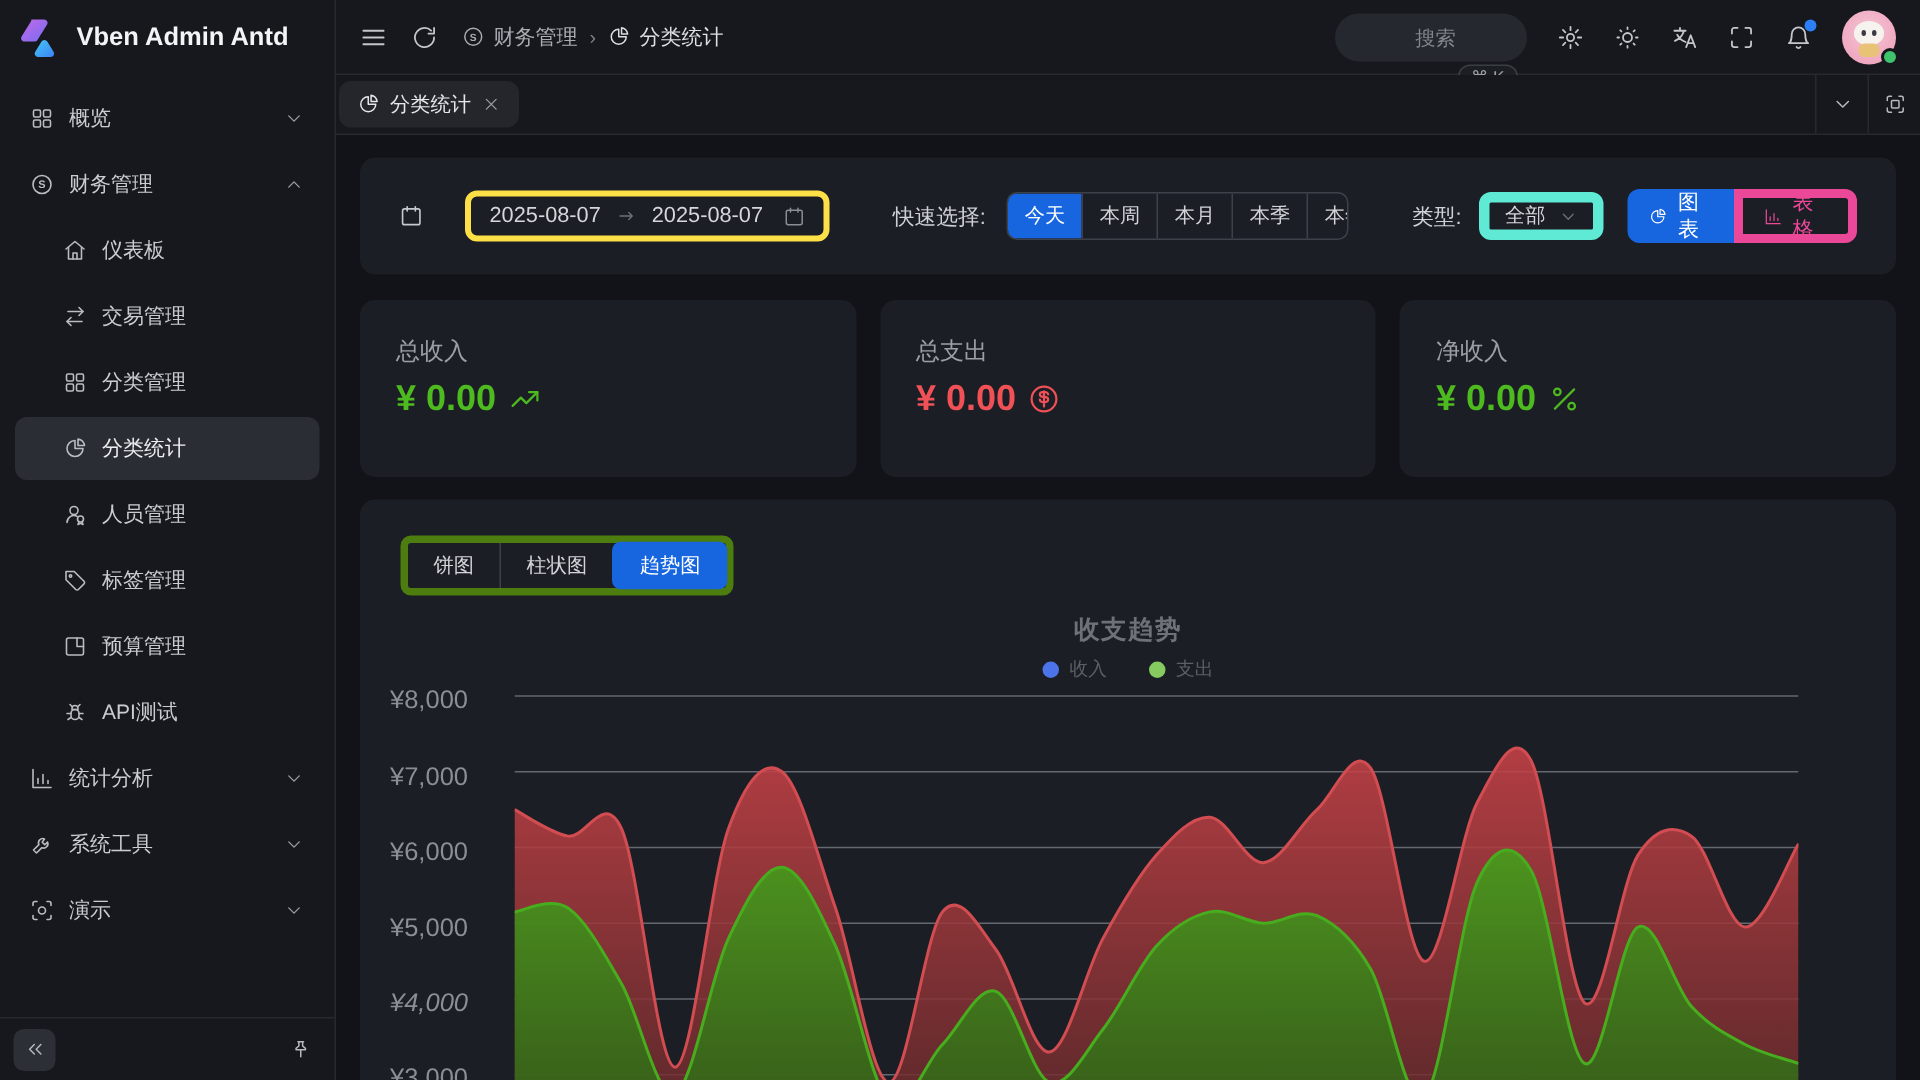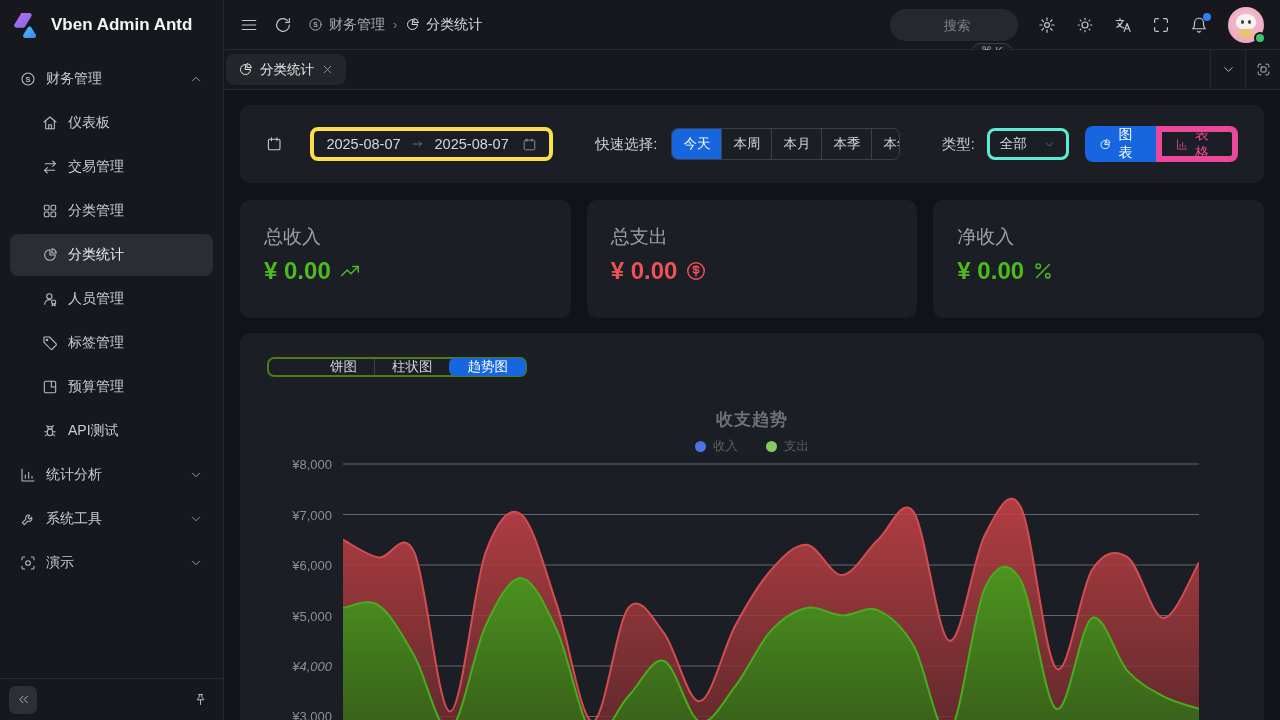--- a/index.html
+++ b/index.html
@@ -62,46 +62,46 @@
   .filter-panel { height:78px; display:flex; align-items:center; padding:0 26px; }
   .cal-ic { width:18px; height:18px; color:#c6c9ce; }
   .date-range { margin-left:28px; width:264px; height:34px; border:4px solid #fde047; border-radius:8px; display:flex; align-items:center; gap:10px; padding:0 12px; font-size:14.5px; color:#d5d7db; cursor:text; }
   .date-arrow { color:#6d7178; width:14px; height:14px; }
   .date-range .cal2 { margin-left:auto; width:15px; height:15px; color:#8a8e95; }
   .flabel { margin-left:42px; font-size:14.5px; color:#cdd0d4; white-space:nowrap; }
   .btn-group { margin-left:14px; display:flex; height:32px; border:1px solid #3d4149; border-radius:7px; overflow:hidden; }
   .qbtn { padding:0 11px; display:flex; align-items:center; font-size:13.5px; color:#d2d4d8; border-left:1px solid #3d4149; cursor:pointer; white-space:nowrap; }
   .qbtn:first-child { border-left:none; }
   .qbtn.active { background:#1766e0; color:#fff; }
-  .select { margin-left:12px; width:88px; height:32px; border:3px solid #5eead4; border-radius:8px; display:flex; align-items:center; justify-content:space-between; padding:0 10px; font-size:13.5px; color:#d5d7db; cursor:pointer; }
+  .select { margin-left:12px; width:88px; height:32px; border:7px solid #5eead4; border-radius:8px; display:flex; align-items:center; justify-content:space-between; padding:0 10px; font-size:13.5px; color:#d5d7db; cursor:pointer; }
   .select .chev { width:13px; height:13px; color:#6d7178; }
   .view-toggle { margin-left:16px; display:flex; height:36px; }
   .vbtn { display:flex; align-items:center; gap:7px; padding:0 14px; font-size:14px; cursor:pointer; }
   .vbtn svg { width:15px; height:15px; }
   .vbtn.active { background:#1766e0; color:#fff; border-radius:8px 0 0 8px; }
   .vbtn.ghost { border:6px solid #ec4899; border-radius:0 8px 8px 0; color:#ec4899; }
 
   .cards { display:flex; gap:16px; margin-top:17px; }
   .card { flex:1; height:118px; padding:24px 24px; }
-  .card-label { font-size:19px; color:#9ca0a6; }
+  .card-label { font-size:16px; color:#9ca0a6; }
   .card-value { margin-top:7px; font-size:24px; font-weight:bold; display:flex; align-items:center; gap:8px; }
   .cv-green { color:#4dbb1f; }
   .cv-red { color:#f05156; }
   .card-value svg { width:22px; height:22px; }
 
   .chart-panel { position:relative; margin-top:15px; height:440px; padding:24px 27px; }
-  .seg { display:inline-flex; height:20px; border:2px solid #4d7c0f; border-radius:7px;padding-left:44px; }
+  .seg { display:inline-flex; height:40px; border:5px solid #4d7c0f; border-radius:7px; }
   .seg-item { padding:0 17px; display:flex; align-items:center; font-size:13.5px; color:#d2d4d8; border-left:1px solid #3d4149; cursor:pointer; }
   .seg-item:first-child { border-left:none; }
   .seg-item.active { background:#1766e0; color:#fff; border-radius:6px; border-color:transparent; margin:-1px; padding:0 18px; }
   .chart-title { position:absolute; top:75px; left:0; right:0; text-align:center; font-size:17px; font-weight:bold; color:#6d7278; letter-spacing:1px; }
   .chart-legend { position:absolute; top:105px; left:0; right:0; display:flex; justify-content:center; gap:28px; }
   .lg-item { display:flex; align-items:center; gap:7px; font-size:12.5px; color:#5b6066; cursor:pointer; }
   .lg-dot { width:11px; height:11px; border-radius:50%; }
-  .ytick { position:absolute; left:20px; width:72px; text-align:right; font-size:13px; color:#8b8e94; }
+  .ytick { position:absolute; left:20px; width:72px; text-align:left; font-size:17px; color:#8b8e94; }
   .chart-svg { position:absolute; left:103px; top:119px; }
   .gridline { stroke:rgba(173,178,186,0.5); stroke-width:1; }
 </style>
 </head>
 <body>
 
 <div class="app">
 
   <aside class="sidebar">
     <div class="logo-row">
@@ -116,20 +116,36 @@
               <stop offset="1" stop-color="#3b82f6"></stop>
           </linearGradient>
         </defs>
         <path d="M8 1h8.5a2.2 2.2 0 0 1 1.9 3.3l-6.4 10.4a2.2 2.2 0 0 1-1.9 1H3.3a2.2 2.2 0 0 1-1.9-3.3L7.8 2A2.2 2.2 0 0 1 8 1z" fill="url(#lgA)"></path>
         <path d="M12.3 26a2.2 2.2 0 0 1-1.9-3.3l4.3-7a2.2 2.2 0 0 1 3.8 0l4.3 7a2.2 2.2 0 0 1-1.9 3.3z" fill="url(#lgB)"></path>
       </svg>
       <span class="logo-title">Vben Admin Antd</span>
     </div>
 
     <nav class="menu">
+      <div class="mi">
+        <span class="mic">
+          <svg class="ic" viewBox="0 0 24 24">
+              <rect x="3.5" y="3.5" width="7" height="7" rx="1.5"></rect>
+              <rect x="13.5" y="3.5" width="7" height="7" rx="1.5"></rect>
+              <rect x="3.5" y="13.5" width="7" height="7" rx="1.5"></rect>
+              <rect x="13.5" y="13.5" width="7" height="7" rx="1.5"></rect>
+            </svg>
+          </span>
+        <span class="mil">概览</span>
+        <span class="mch">
+            <svg class="ic" viewBox="0 0 24 24">
+              <path d="M6 9l6 6 6-6"></path>
+            </svg>
+          </span>
+      </div>
 
       <div class="mi">
         <span class="mic">
           <svg class="ic" viewBox="0 0 24 24">
               <circle cx="12" cy="12" r="9"></circle>
               <text x="12" y="16" text-anchor="middle" font-size="11" font-weight="bold">S</text>
             </svg>
           </span>
         <span class="mil">财务管理</span>
         <span class="mch">

